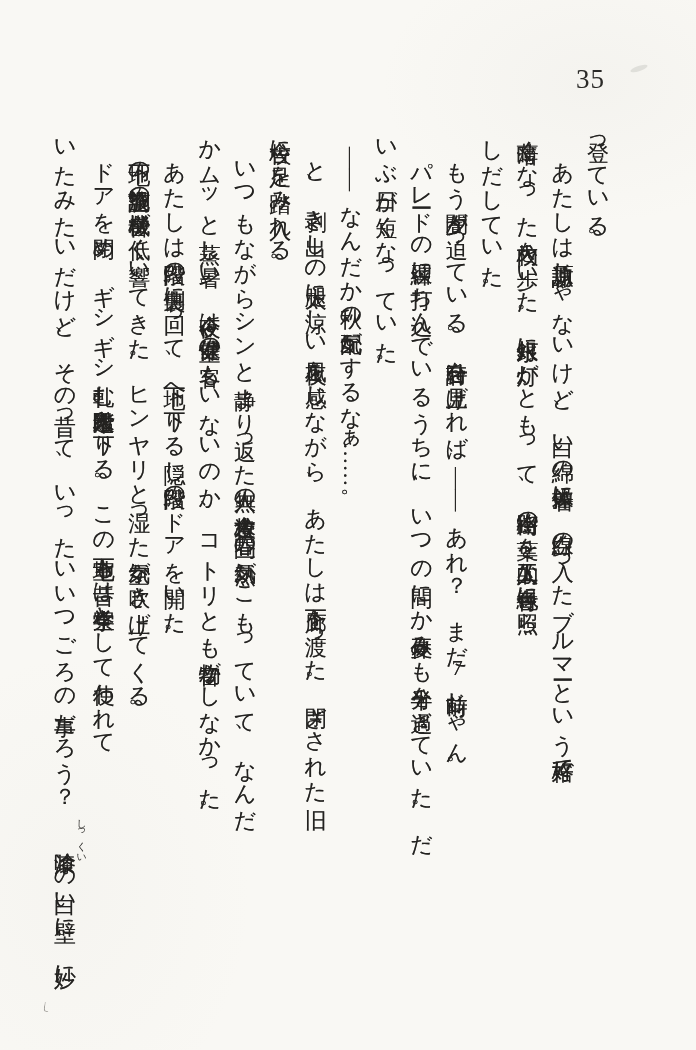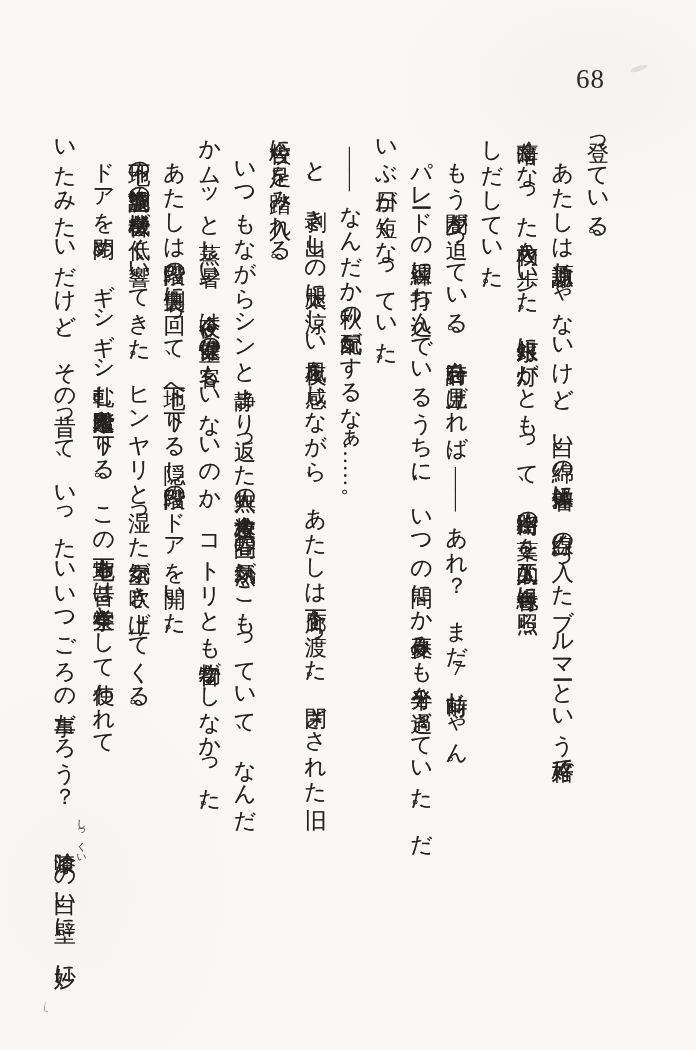--- a/index.html
+++ b/index.html
@@ -81,21 +81,21 @@
     background: rgba(130,128,122,0.18);
     border-radius: 50%;
     transform: rotate(-18deg);
   }
 </style>
 </head>
 <body>
 
 <div class="page">
 
-  <div class="page-number">68</div>
+  <div class="page-number">35</div>
 
   <div class="text-block">
     <p class="tline">登っている。</p>
     <p class="tline indent">あたしは諏訪原じゃないけど、白い綿の体操着に、白線の入ったブルマーという格好で、</p>
     <p class="tline">薄暗くなった校内を歩いた。水銀灯に灯がともって、街路樹の葉を人工的な青緑色に照ら</p>
     <p class="tline">しだしていた。</p>
     <p class="tline indent"><span>もう夕闇が迫っている。時計台を見上げれば、――あれ？　まだ</span><span class="tcy">7</span><span>時前じゃん。</span></p>
     <p class="tline indent">パレードの練習に打ち込んでいるうちに、いつの間にか夏休みも半分を過ぎていた。だ</p>
     <p class="tline">いぶ日が短くなっていた。</p>
     <p class="tline indent">――なんだか秋の気配がするなぁ……。</p>

